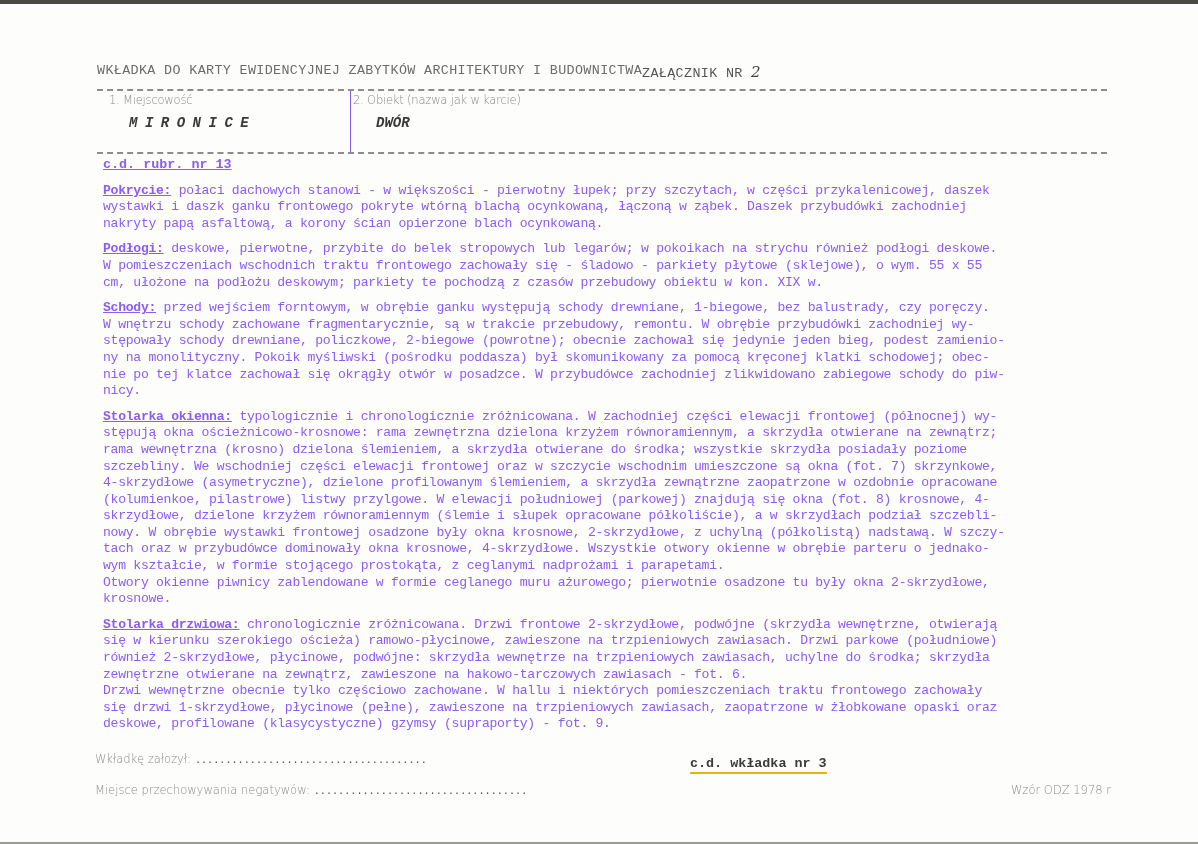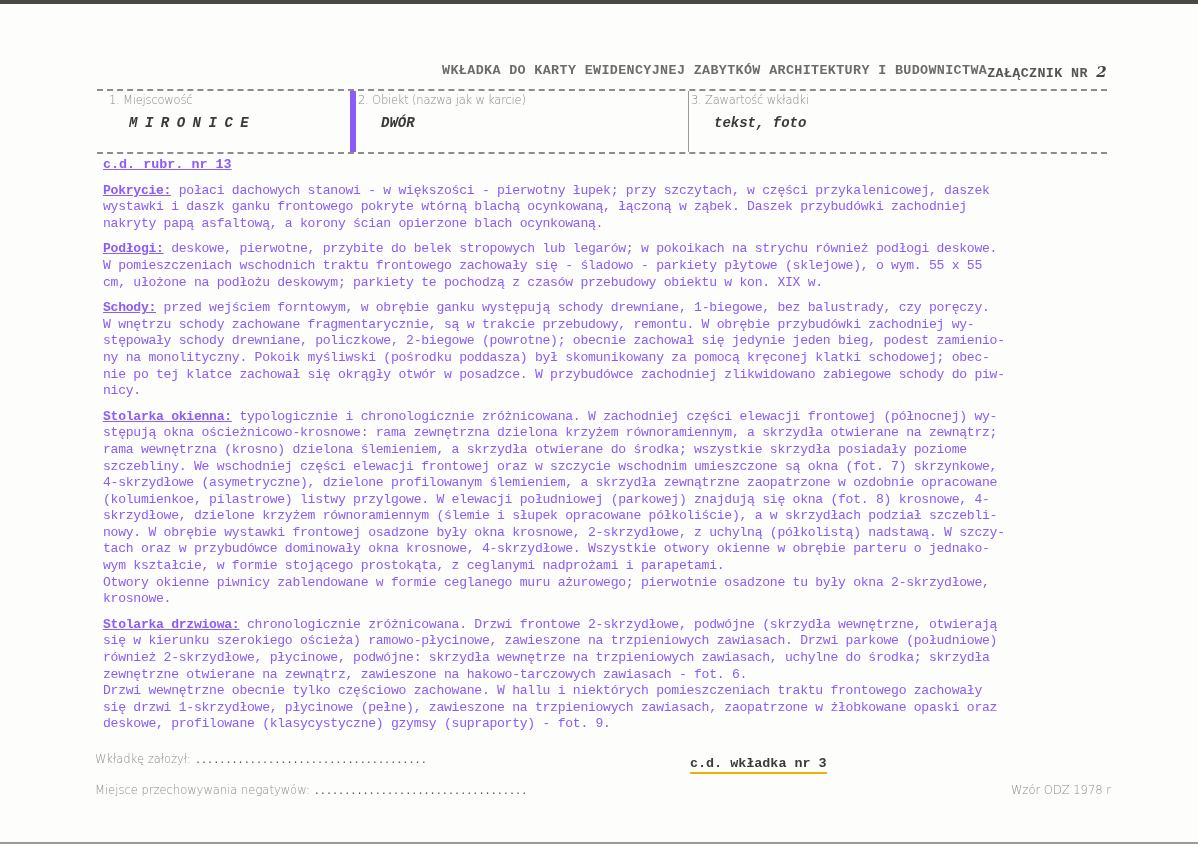--- a/index.html
+++ b/index.html
@@ -14,37 +14,37 @@
     position: absolute; left: 0; top: 0; width: 1198px; height: 4px;
     background: #4a4a44;
   }
   .frame-bottom {
     position: absolute; left: 0; bottom: 0; width: 1198px; height: 2px;
     background: #9a9a96;
   }
   .header {
     position: absolute; left: 97px; top: 63px; width: 1010px;
     font-size: 13.4px; letter-spacing: 0.35px; color: #6c6c6c;
-    display: flex; justify-content: flex-end; font-weight: bold;
+    display: flex; justify-content: flex-start;
   }
   .header .nr { color: #555; }
   .header .nr-val { font-family: "DejaVu Serif", serif; font-style: italic; color: #444; font-size: 15px; }
   .rule {
     position: absolute; left: 97px; width: 1010px; height: 0;
     border-top: 2px dashed #8c8c8c;
   }
   .rule.r1 { top: 89px; }
   .rule.r2 { top: 152px; }
   .cells {
     position: absolute; left: 107px; top: 91px; width: 1010px; height: 61px;
     display: flex;
   }
   .cell { position: relative; height: 61px; }
   .cell.c1 { width: 243px; }
-  .cell.c2 { width: 332px; border-left: 6px solid #8b5cf6; }
+  .cell.c2 { width: 332px; border-left: 1px solid #8b5cf6; }
   .cell.c3 { flex: 1; border-left: 1px solid #9a9a9a; }
   .cell-label {
     position: absolute; left: 2px; top: 2px;
     font-family: "DejaVu Sans", sans-serif;
     font-size: 11.5px; color: #8a8a8a; font-weight: 300; letter-spacing: -0.2px;
   }
   .cell-value {
     position: absolute; left: 22px; top: 24px;
     font-size: 14px; font-weight: bold; color: #3a3a3a; font-style: italic;
   }
@@ -94,24 +94,20 @@
 
 <div class="cells">
   <div class="cell c1">
     <span class="cell-label">1. Miejscowość</span>
     <span class="cell-value">MIRONICE</span>
   </div>
   <div class="cell c2">
     <span class="cell-label">2. Obiekt (nazwa jak w karcie)</span>
     <span class="cell-value">DWÓR</span>
   </div>
-  <div class="cell c3">
-    <span class="cell-label">3. Zawartość wkładki</span>
-    <span class="cell-value">tekst, foto</span>
-  </div>
 </div>
 
 <div class="rule r2"></div>
 
 <div class="content">
   <span class="cd-rubr">c.d. rubr. nr 13</span>
 
   <p class="section"><span class="sec-title">Pokrycie:</span><span> połaci dachowych stanowi - w większości - pierwotny łupek; przy szczytach, w części przykalenicowej, daszek
 wystawki i daszk ganku frontowego pokryte wtórną blachą ocynkowaną, łączoną w ząbek. Daszek przybudówki zachodniej
 nakryty papą asfaltową, a korony ścian opierzone blach ocynkowaną.</span></p>

